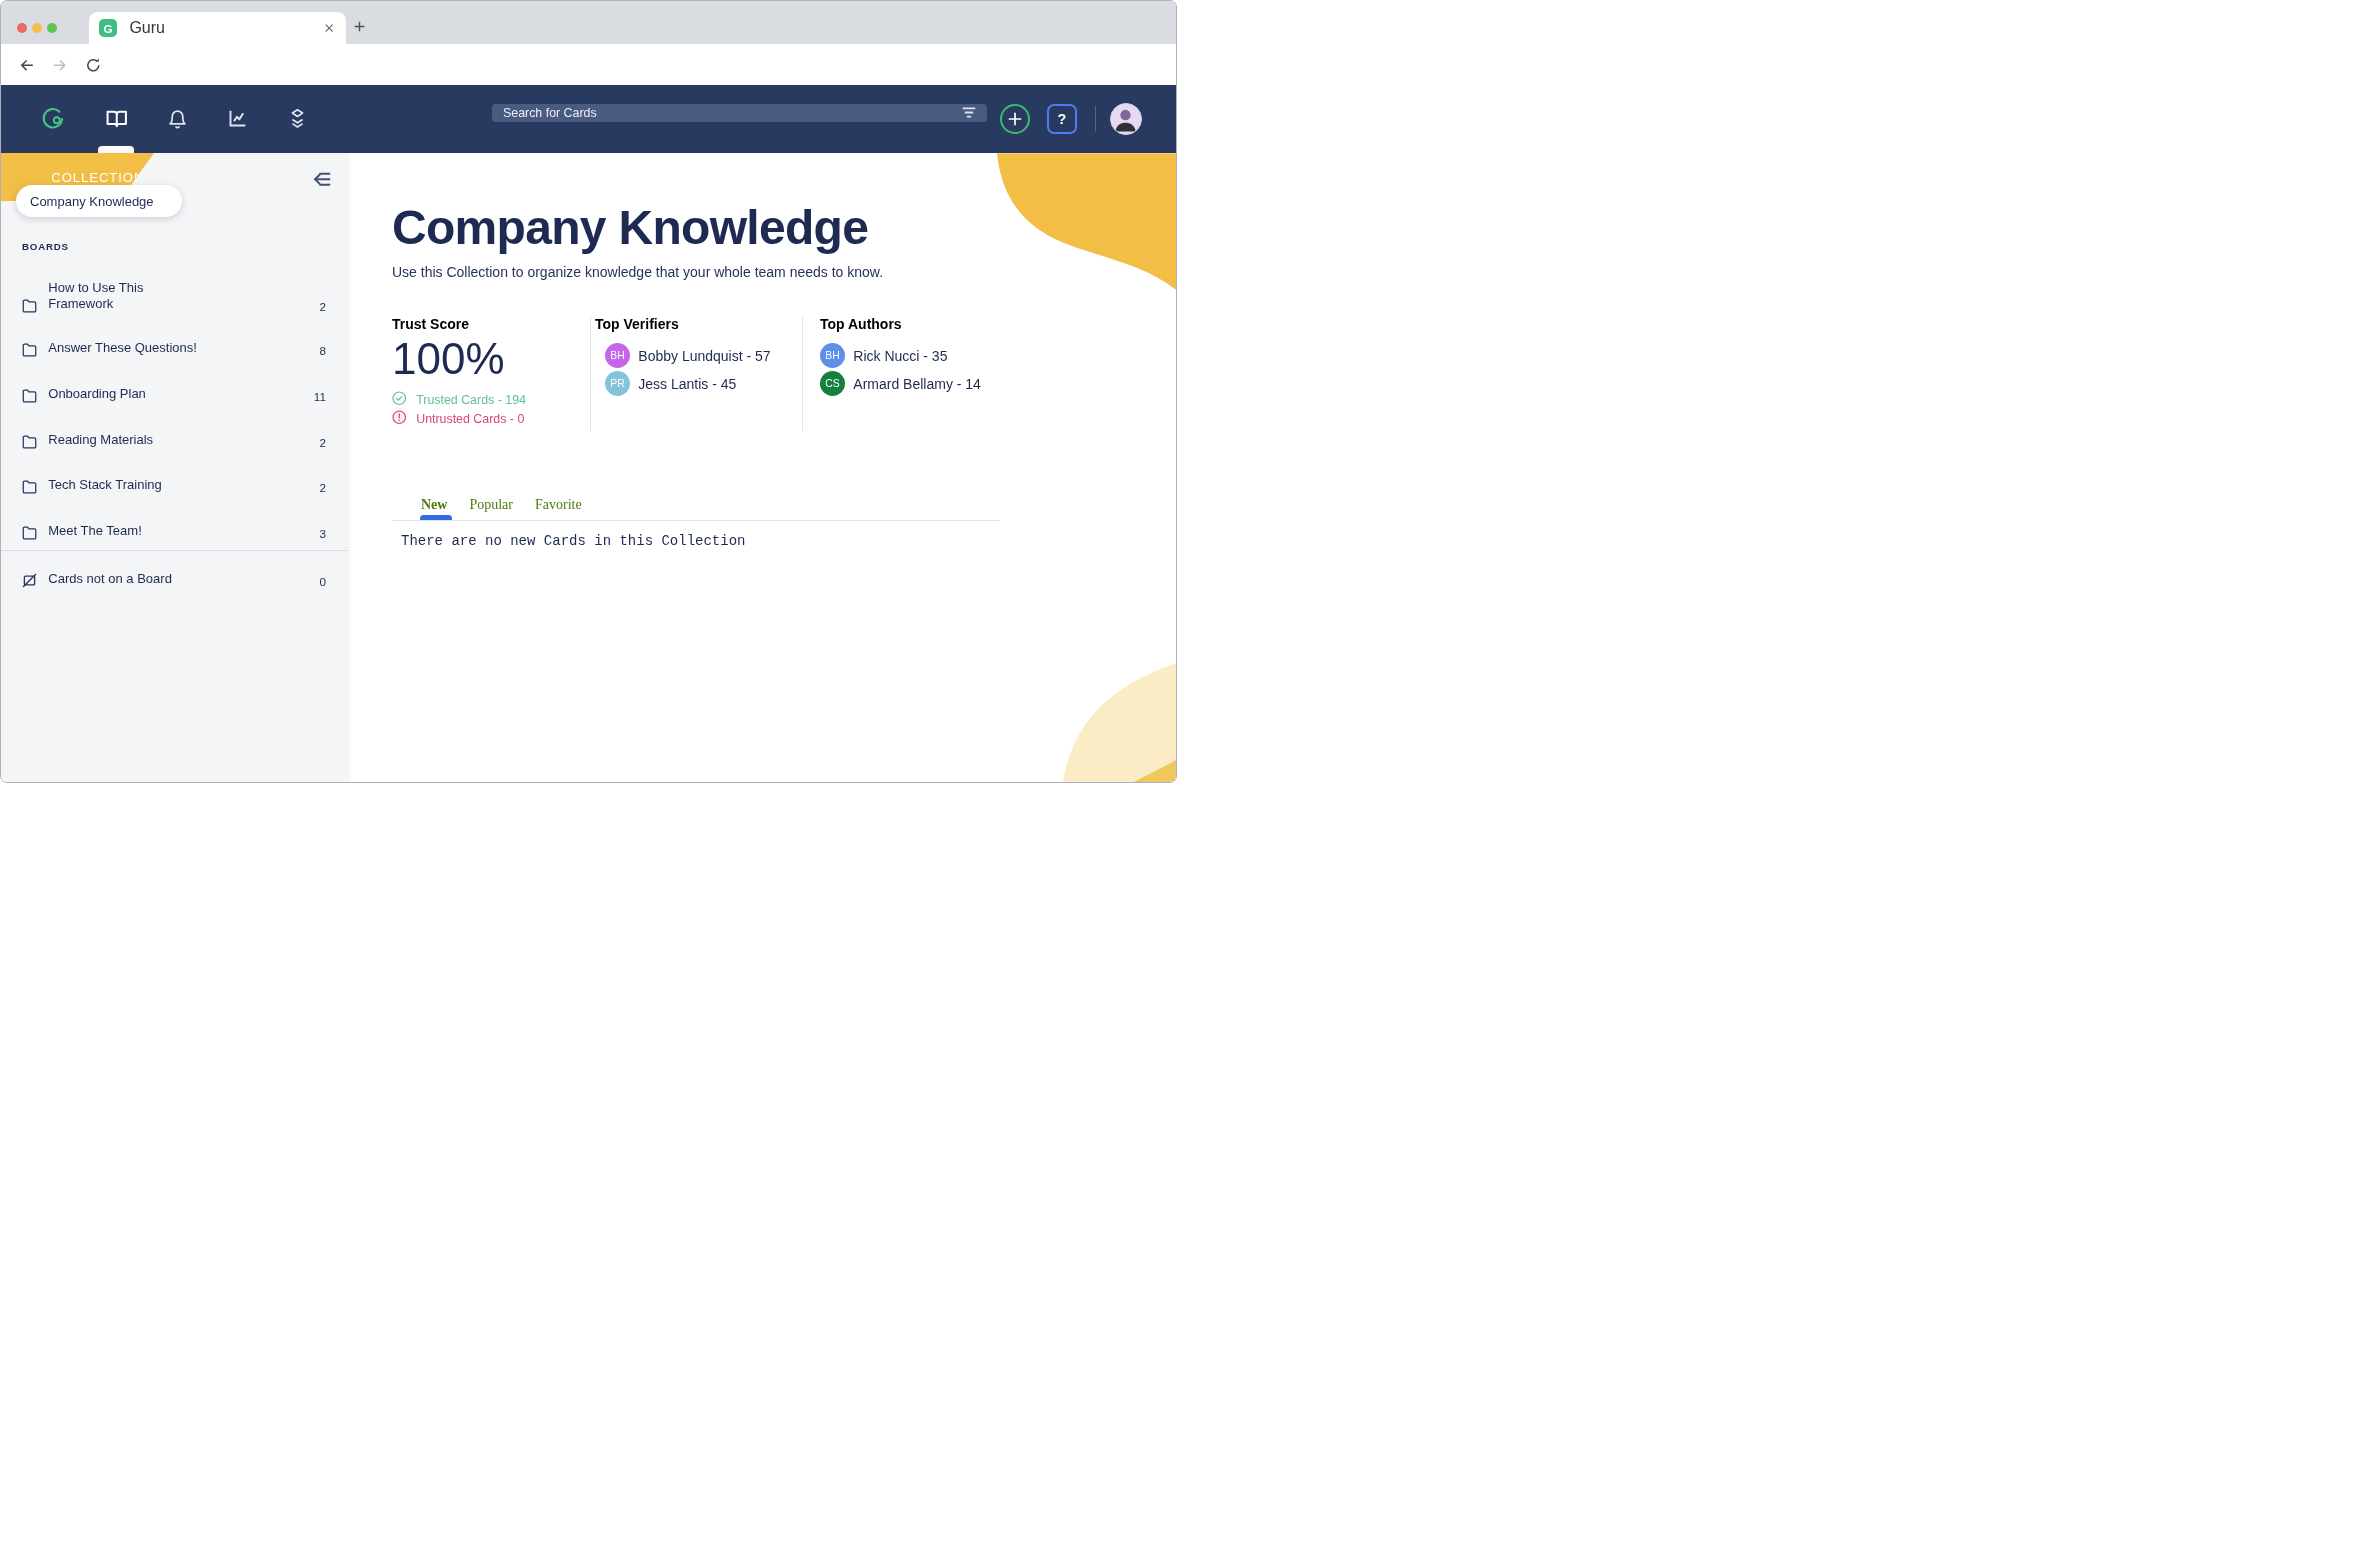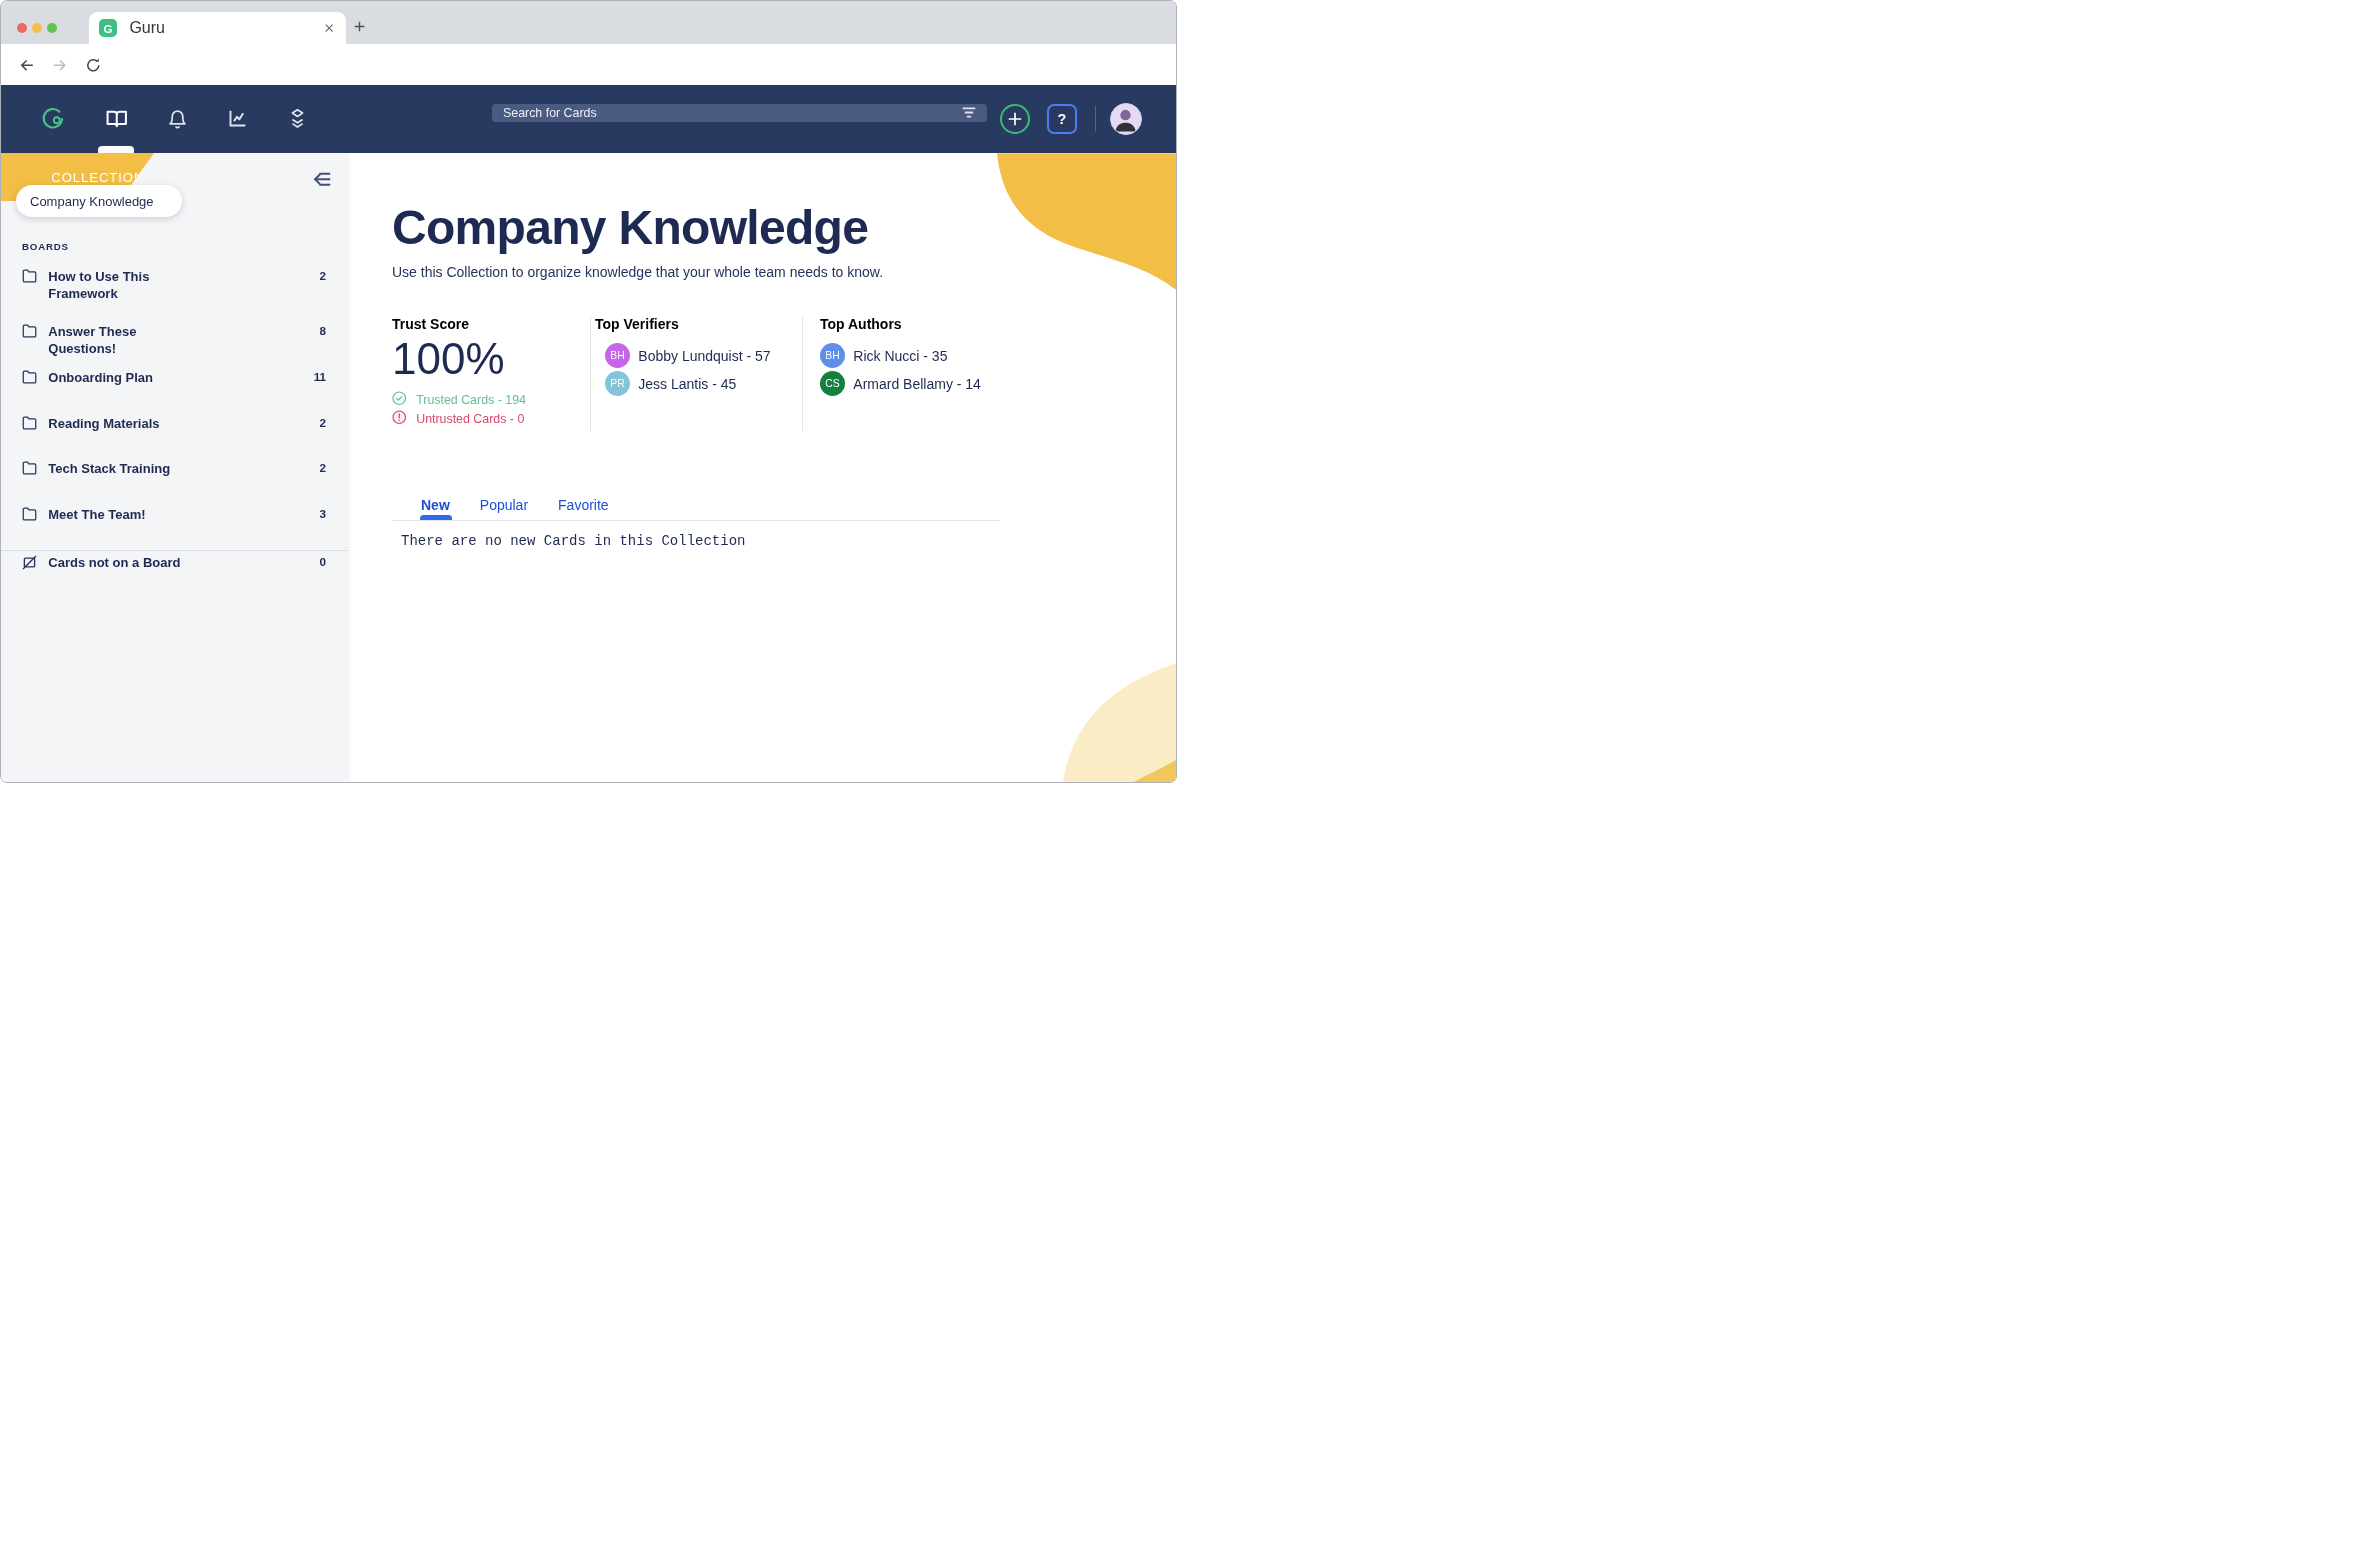--- a/index.html
+++ b/index.html
@@ -47,42 +47,42 @@
   
   .content{ position:relative; display:flex; height:631px; box-shadow: inset 0 3.5px 3.5px -3.5px rgba(20,30,60,.35); }
 
   .sidebar{ position:relative; width:346px; background:#f4f5f7; box-shadow:2.1px 0 4.8px rgba(30,42,80,.10); z-index:2; }
   .banner{ position:absolute; top:0; left:0; width:153px; height:48px; background:#f2be45; -webkit-clip-path:polygon(0 0,100% 0,77.5% 100%,0 100%); clip-path:polygon(0 0,100% 0,77.5% 100%,0 100%); display:flex; align-items:center; padding-left:19.3px; }
   .banner-label{ color:#fff; font-size:13px; letter-spacing:1px; font-weight:500;margin-left:31px; }
   .banner-sort{ margin-left:11px; display:flex; flex-direction:column; gap:2.1px; }
   .collapse-btn{ position:absolute; top:18px; right:15px; width:19.3px; height:16.6px; }
   .pill{ position:absolute; top:32px; left:15px; width:166px; height:32px; background:#fff; border-radius:16.6px; box-shadow:0 2.1px 7px rgba(30,42,80,.18); display:flex; align-items:center; padding-left:14px; font-size:13px; color:#1e2a52; }
   .boards-label{ position:absolute; top:88px; left:21px; font-size:9.7px; letter-spacing:0.8px; color:#1e2a52; font-weight:600; }
-  .board-row{ position:absolute; left:0; width:100%; height:33px; display:flex; align-items:flex-start; padding-left:21px; cursor:pointer;font-weight:bold; }
+  .board-row{ position:absolute; left:0; width:100%; height:33px; display:flex; align-items:flex-end; padding-left:21px; cursor:pointer; }
   .board-row .bicon{ width:16.6px; display:flex; align-items:center; }
   .board-row .blabel{ margin-left:9.7px; width:159px; font-size:13px; line-height:16.6px; color:#1e2a52; }
   .board-row .bcount{ position:absolute; right:21px; font-size:11.7px; color:#1e2a52; }
   .side-divider{ position:absolute; top:397px; left:0; width:100%; height:1.4px; background:#d8dbe1; }
 
   .main{ position:relative; flex:1; background:#fff; overflow:hidden; }
   .blobs{ position:absolute; inset:0; pointer-events:none; }
   .page-title{ position:absolute; left:45px; top:51px; font-size:48px; font-weight:bold; color:#1e2a52; letter-spacing:-0.7px; line-height:1; }
   .page-sub{ position:absolute; left:45px; top:111px; font-size:14px; color:#25345e; }
 
   .stat-heading{ position:absolute; top:163px; font-size:14px; font-weight:bold; color:#000000; }
   .score{ position:absolute; left:45px; top:181px; font-size:44px; color:#1e2a52; }
   .trust-line{ position:absolute; left:45px; display:flex; align-items:center; gap:9.7px; font-size:12.4px; }
   .trust-line.ok{ top:238px; color:#62c08d; }
   .trust-line.bad{ top:257px; color:#d6496b; }
   .v-divider{ position:absolute; top:163px; width:0.7px; height:115px; background:#e3e5e9; }
   .person{ position:absolute; display:flex; align-items:center; gap:8.3px; }
   .p-avatar{ width:25px; height:25px; border-radius:50%; color:#fff; font-size:10.4px; display:flex; align-items:center; justify-content:center; }
   .p-label{ font-size:14px; color:#1e2a52; }
 
-  .tabs{ position:absolute; left:74px; top:344px; display:flex; gap:30px; font-size:14px; color:#1d4ed8; }
+  .tabs{ position:absolute; left:74px; top:344px; display:flex; gap:22px; font-size:14px; color:#4d7c0f;font-family:Liberation Serif, serif; }
   .tabs .t.active{ font-weight:bold; }
   .tab-underline{ position:absolute; left:73px; top:362px; width:32px; height:5.5px; background:#2e6be6; border-radius:3.5px 3.5px 0 0; }
   .tab-line{ position:absolute; left:45px; top:367px; width:608px; height:1.4px; background:#e2e4e8; }
   .empty-msg{ position:absolute; left:54px; top:380px; font-size:14px; color:#1e2a52;font-family:Liberation Mono, monospace; }
 </style>
 </head>
 <body>
 
 <div class="window">
 

